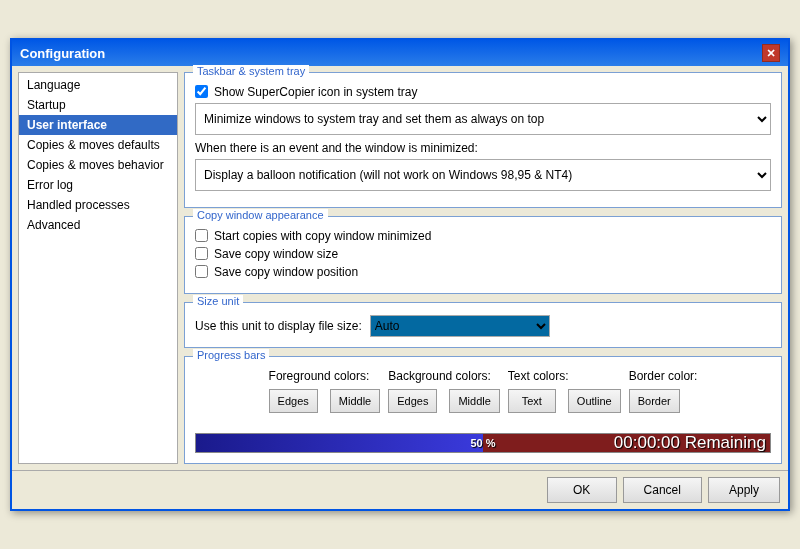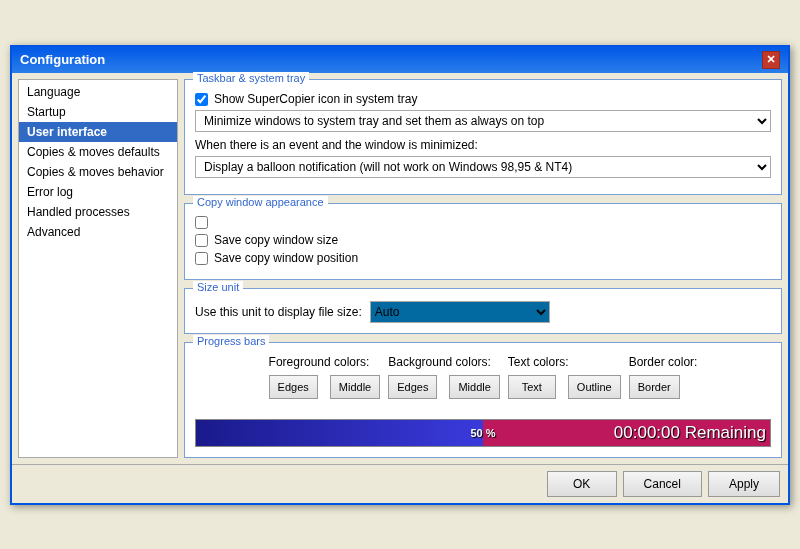--- a/index.html
+++ b/index.html
@@ -84,41 +84,41 @@
       background: white;
       padding: 0 4px;
       color: #3366cc;
       font-size: 11px;
     }
     .group-content {
       margin-top: 4px;
     }
     .checkbox-row {
       display: flex;
-      align-items: flex-end;
+      align-items: flex-start;
       gap: 6px;
       margin-bottom: 4px;
     }
     .checkbox-row input[type="checkbox"] {
       width: 13px;
       height: 13px;
     }
     .dropdown-row {
       display: flex;
       align-items: center;
       gap: 6px;
       margin-bottom: 6px;
     }
     .dropdown-row select {
       flex: 1;
       padding: 2px 4px;
       border: 1px solid #aaa;
       background: white;
       font-size: 12px;
-      height: 22px;
+      height: 32px;
     }
     .label-text {
       font-size: 12px;
       color: #000;
     }
     .size-unit-row {
       display: flex;
       align-items: center;
       gap: 8px;
     }
@@ -171,22 +171,22 @@
       padding: 2px 8px;
       border: 1px solid #999;
       background: linear-gradient(to bottom, #f5f5f5, #e0e0e0);
       font-size: 11px;
       cursor: pointer;
       min-width: 48px;
       height: 24px;
     }
     .progress-bar-container {
       margin-top: 20px;
-      height: 28px;
-      background: #be185d;
+      height: 20px;
+      background: #7f1d1d;
       border: 1px solid #888;
       display: flex;
       align-items: center;
       overflow: hidden;
       position: relative;
     }
     .progress-bar-fill {
       width: 50%;
       height: 100%;
       background: linear-gradient(to right, #1a1a8c, #3a3adc);
@@ -271,20 +271,21 @@
             </select>
           </div>
         </div>
       </div>
 
       <div class="group-box">
         <span class="group-box-legend">Copy window appearance</span>
         <div class="group-content">
           <div class="checkbox-row">
             <input type="checkbox" style="">
+            <span class="label-text">Start copies with copy window minimized</span>
           </div>
           <div class="checkbox-row">
             <input type="checkbox" style="">
             <span class="label-text">Save copy window size</span>
           </div>
           <div class="checkbox-row">
             <input type="checkbox" style="">
             <span class="label-text">Save copy window position</span>
           </div>
         </div>

